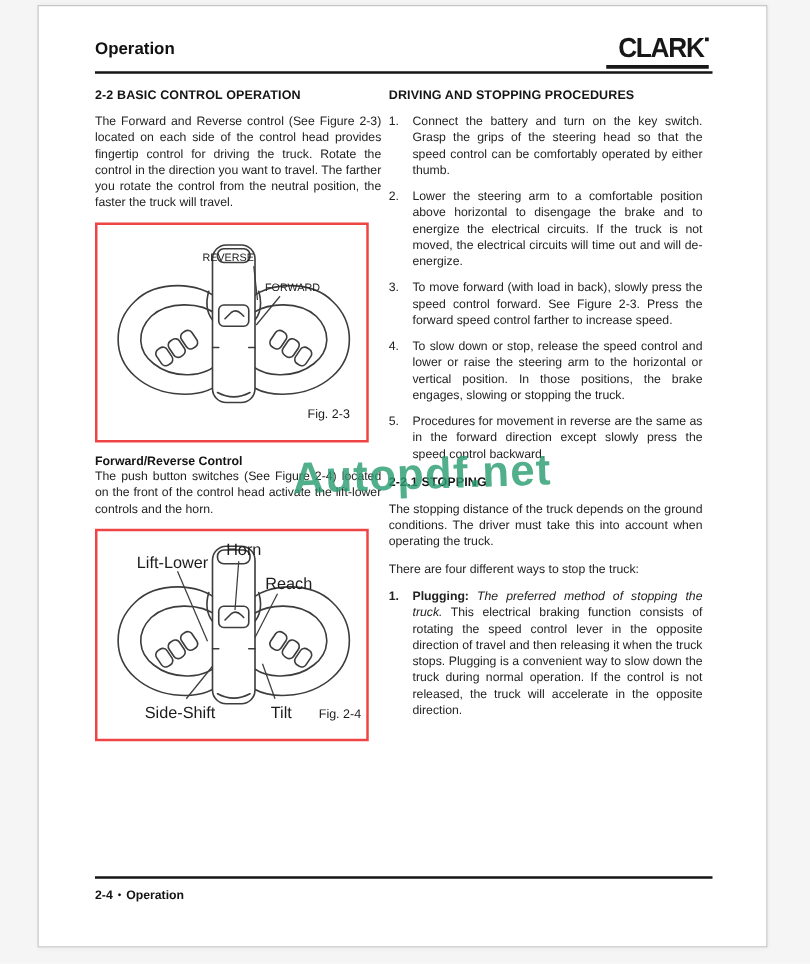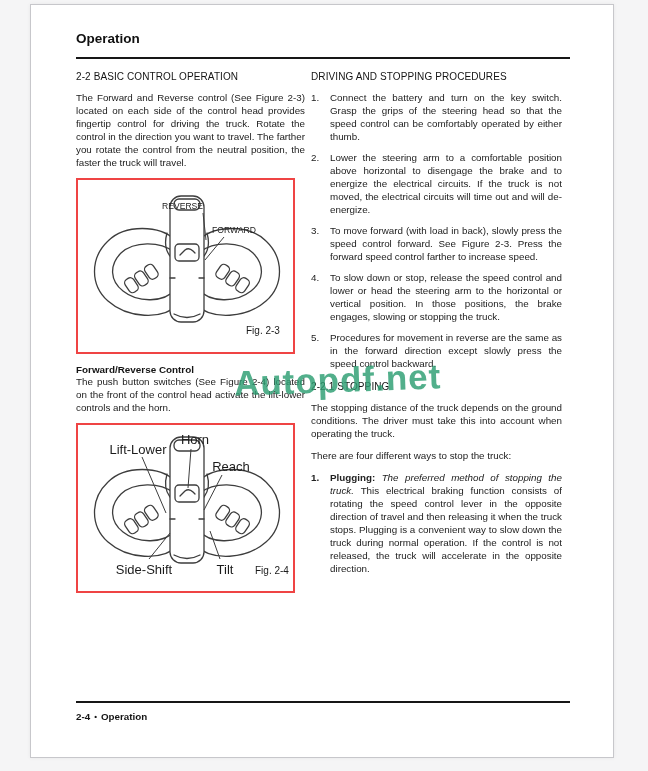--- a/index.html
+++ b/index.html
@@ -37,21 +37,21 @@
   }
   .logo-bar { height:3px; background:#171717; margin-top:1px; width:82px; }
   .header-rule {
     position:absolute; left:45px; top:52px; width:494px; height:2px; background:#161616;
   }
   
   .col { position:absolute; top:66px; }
   .col-left  { left:45px;  width:229px; }
   .col-right { left:280px; width:251px; }
   h2.sec {
-    font-size:10px; font-weight:normal; color:#141414;
+    font-size:10px; font-weight:bold; color:#141414;
     margin:0 0 9px; letter-spacing:0.1px;
   }
   h3.sub {
     font-size:9.9px; font-weight:bold; color:#141414;
     margin:10px 0 0;
   }
   p.body {
     font-size:9.8px; line-height:13px; text-align:justify;
     color:#222; margin:0 0 9px;
   }
@@ -97,20 +97,24 @@
     transform:rotate(-2deg);
     pointer-events:none; z-index:6; white-space:nowrap;
   }
 </style>
 </head>
 <body>
 
 <div class="sheet">
 
   <div class="header-title">Operation</div>
+  <div class="logo">
+    <span class="logo-text">CLARK</span><span class="logo-tm"></span>
+    <div class="logo-bar"></div>
+  </div>
   <div class="header-rule"></div>
 
   <div class="col col-left">
     <h2 class="sec">2-2 BASIC CONTROL OPERATION</h2>
     <p class="body">The Forward and Reverse control (See Figure 2-3) located on each side of the control head provides fingertip control for driving the truck. Rotate the control in the direction you want to travel. The farther you rotate the control from the neutral position, the faster the truck will travel.</p>
 
     <div class="figure f1">
       <svg viewBox="0 0 215 172">
         <g class="art">
           <path d="M97 60 C82 45 47 44 30 61 C12 78 12 105 30 121 C49 138 84 141 101 124 L117 124 C134 141 169 138 188 121 C206 105 206 78 188 61 C171 44 136 45 121 60 L97 60 Z"></path>
@@ -200,21 +204,21 @@
       <li class="step">
         <span class="num">2.</span>
         <span class="txt">Lower the steering arm to a comfortable position above horizontal to disengage the brake and to energize the electrical circuits. If the truck is not moved, the electrical circuits will time out and will de-energize.</span>
       </li>
       <li class="step">
         <span class="num">3.</span>
         <span class="txt">To move forward (with load in back), slowly press the speed control forward. See Figure 2-3. Press the forward speed control farther to increase speed.</span>
       </li>
       <li class="step">
         <span class="num">4.</span>
-        <span class="txt">To slow down or stop, release the speed control and lower or head the steering arm to the horizontal or vertical position. In those positions, the brake engages, slowing or stopping the truck.</span>
+        <span class="txt">To slow down or stop, release the speed control and lower or raise the steering arm to the horizontal or vertical position. In those positions, the brake engages, slowing or stopping the truck.</span>
       </li>
       <li class="step">
         <span class="num">5.</span>
         <span class="txt">Procedures for movement in reverse are the same as in the forward direction except slowly press the speed control backward.</span>
       </li>
     </ol>
     <h2 class="sec" style="margin-top:11px">2-2.1 STOPPING</h2>
     <p class="body">The stopping distance of the truck depends on the ground conditions. The driver must take this into account when operating the truck.</p>
     <p class="body">There are four different ways to stop the truck:</p>
     <div class="step plug">

